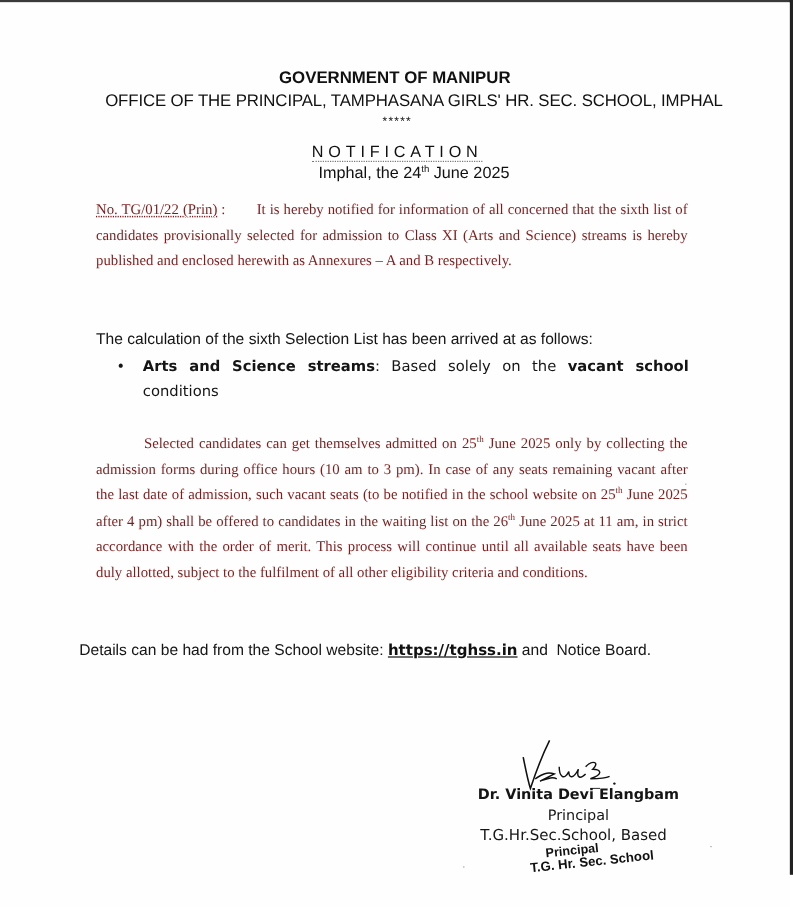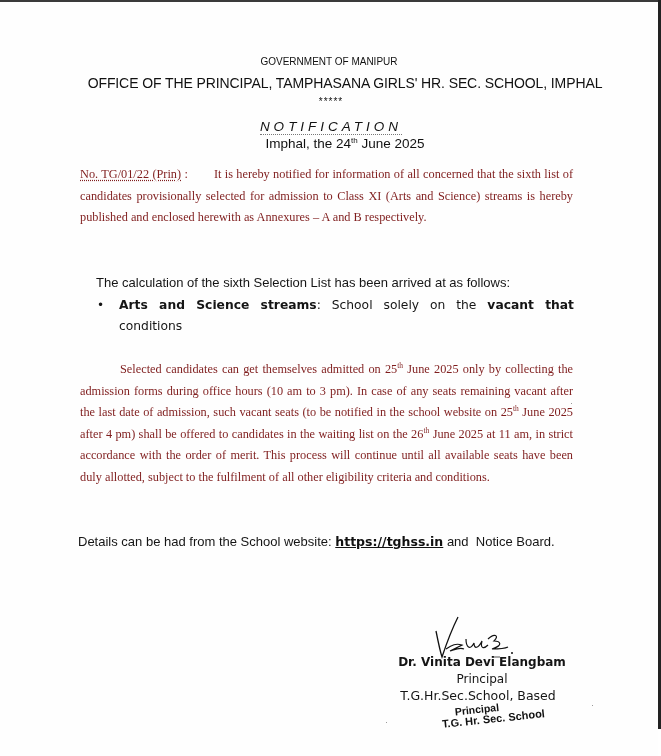--- a/index.html
+++ b/index.html
@@ -16,59 +16,59 @@
   .frame-right {
     position: absolute; left: 658px; top: 0; width: 3px; height: 729px; background: #222222;
   }
   .page {
     position: absolute; left: 0; top: 2px; width: 658px; height: 754px; background: #fefefe;
   }
   .hdr {
     position: absolute; left: 0; width: 658px; text-align: center;
     font-family: "Liberation Sans", sans-serif; font-size: 13.5px; color: #111;
   }
-  .hdr1 { top: 56px; font-size: 10px; }
+  .hdr1 { top: 56px; font-size: 14px; font-weight: bold; }
   .hdr2 { top: 75px; font-size: 14px; letter-spacing: -0.1px; left: 0; width: 690px; }
   .stars { top: 96px; font-size: 10px; letter-spacing: 1px; left: 2px; }
   .notif {
     top: 119px; left: 2px; font-size: 13.5px; letter-spacing: 4px;
     font-family: "Liberation Sans", sans-serif;
   }
-  .notif span { border-bottom: 1px dotted #777; padding-bottom: 0px; font-style: italic; }
+  .notif span { border-bottom: 1px dotted #777; padding-bottom: 0px; }
   .notif-date { top: 136px; left: 16px; font-size: 13.5px; }
   .notif-date sup { font-size: 8px; vertical-align: 5px; line-height: 0; }
 
   .para {
     position: absolute; left: 80px; width: 493px;
     font-family: Liberation Serif, serif; font-size: 12.3px; line-height: 21.5px;
     text-align: justify; color: #7f1d1d;
   }
   .p1 { top: 164px; }
   .p1 .ref { text-decoration: underline dotted; text-underline-offset: 2px; }
   .p1 .gap { display: inline-block; width: 26px; }
 
   .calc {
     position: absolute; left: 80px; top: 275px; font-family: "Liberation Sans", sans-serif;
-    font-size: 13px; color: #151515; width: 500px; margin-left: 16px;
+    font-size: 13px; color: #151515; width: 500px;
   }
   .bullet-row {
     position: absolute; left: 97px; top: 295px; width: 480px;
     font-family: "DejaVu Sans", sans-serif; font-size: 12.3px; line-height: 21px; color: #151515;
   }
   .bullet-dot { position: absolute; left: 0; top: 0; font-size: 12px; }
   .bullet-text { position: absolute; left: 22px; top: 0; width: 455px; text-align: justify; }
   .bullet-text b { font-weight: bold; }
   .bullet-text .line2 { font-family: "Liberation Sans", sans-serif; font-size: 13px; }
 
   .p2 { top: 359px; }
   .p2 .indent { display: inline-block; width: 40px; }
   .p2 sup, .p1 sup { font-size: 7.5px; vertical-align: 5px; line-height: 0; }
 
   .details {
-    position: absolute; left: 78px; top: 534px; font-family: "Liberation Sans", sans-serif;
+    position: absolute; left: 66px; top: 534px; font-family: "Liberation Sans", sans-serif;
     font-size: 13px; color: #151515; white-space: nowrap;
   }
   .details .link { font-family: "DejaVu Sans", sans-serif; font-weight: bold; text-decoration: underline; font-size: 12.5px; color: #111; }
 
   .signature { position: absolute; left: 428px; top: 615px; width: 100px; height: 45px; }
   .sig-block {
     position: absolute; left: 380px; width: 200px; text-align: center; color: #151515;
   }
   .sig-name { top: 655px; font-family: "DejaVu Sans", sans-serif; font-weight: bold; font-size: 12px; left: 376px; width: 212px; }
   .sig-title { top: 672px; font-family: "DejaVu Sans", sans-serif; font-size: 12px; left: 382px; }
@@ -97,21 +97,21 @@
 <div class="hdr notif"><span>NOTIFICATION</span></div>
 <div class="hdr notif-date"><span>Imphal, the 24</span><sup>th</sup><span> June 2025</span></div>
 
 <div class="para p1"><span class="ref">No. TG/01/22 (Prin)</span> <span>:</span><span class="gap"></span><span>It is hereby notified for information of all concerned that the sixth list of candidates provisionally selected for admission to Class XI (Arts and Science) streams is hereby published and enclosed herewith as Annexures – A and B respectively.</span></div>
 
 <div class="calc">The calculation of the sixth Selection List has been arrived at as follows:</div>
 
 <div class="bullet-row">
   <span class="bullet-dot">•</span>
   <div class="bullet-text">
-    <b>Arts and Science streams</b><span>: School solely on the </span><b>vacant that</b><span> conditions</span><br>
+    <b>Arts and Science streams</b><span>: Based solely on the </span><b>vacant school</b><span> conditions</span><br>
   </div>
 </div>
 
 <div class="para p2"><span class="indent"></span><span>Selected candidates can get themselves admitted on 25</span><sup>th</sup><span> June 2025 only by collecting the admission forms during office hours (10 am to 3 pm). In case of any seats remaining vacant after the last date of admission, such vacant seats (to be notified in the school website on 25</span><sup>th</sup><span> June 2025 after 4 pm) shall be offered to candidates in the waiting list on the 26</span><sup>th</sup><span> June 2025 at 11 am, in strict accordance with the order of merit. This process will continue until all available seats have been duly allotted, subject to the fulfilment of all other eligibility criteria and conditions.</span></div>
 
 <div class="details"><span>Details can be had from the School website: </span><span class="link">https://tghss.in</span><span style="white-space:pre"> and  Notice Board.</span></div>
 
 <svg class="signature" viewBox="0 0 100 45">
   <path d="M8 16 C10 26, 12 36, 14 42 C18 30, 24 14, 30 2" fill="none" stroke="#111" stroke-width="1.3"></path>
   <path d="M18 34 C24 30, 28 28, 34 30 L22 36 C28 34, 32 32, 36 34" fill="none" stroke="#111" stroke-width="1.2"></path>

